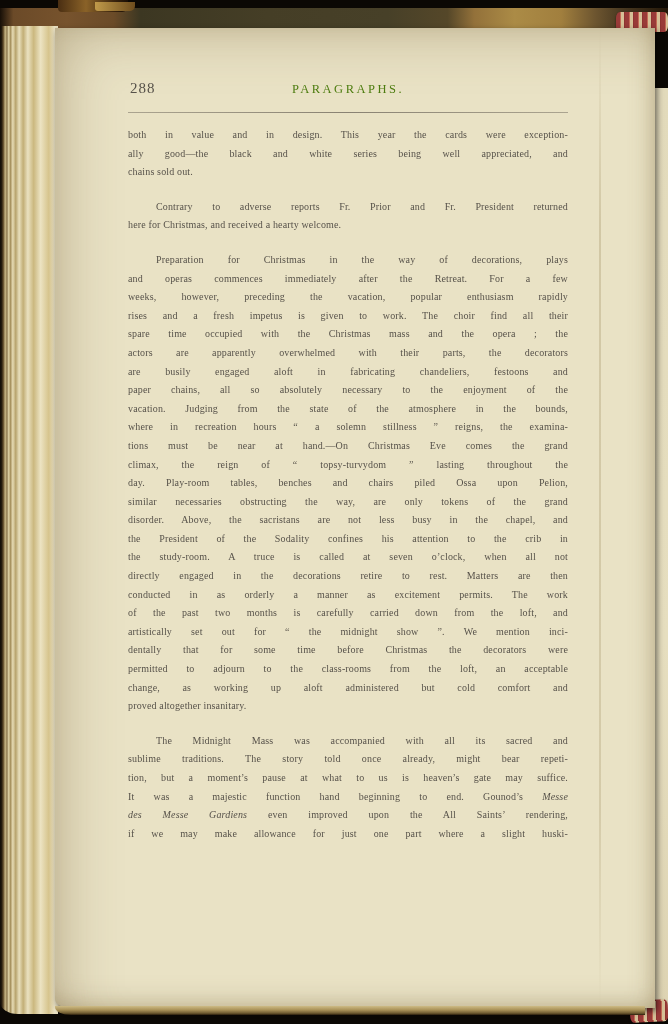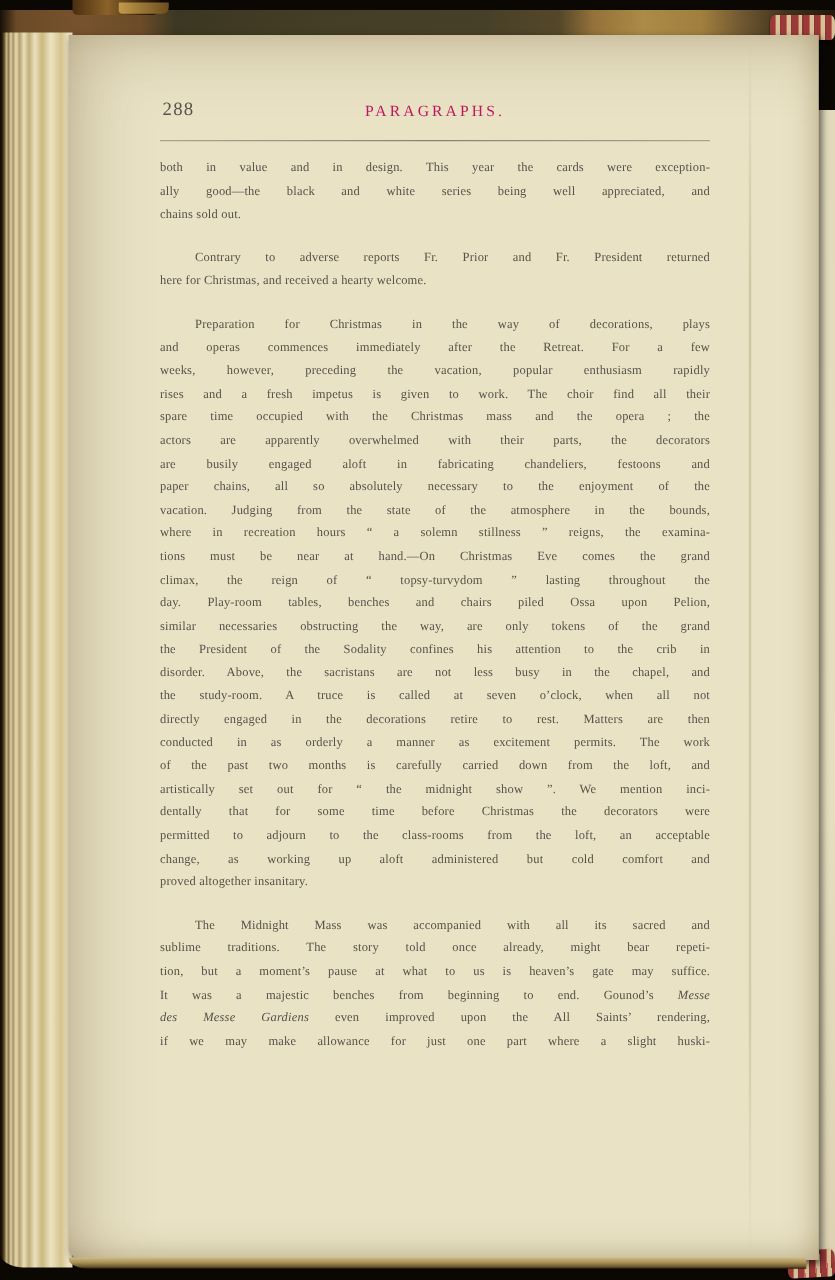--- a/index.html
+++ b/index.html
@@ -93,21 +93,21 @@
     height: 20px;
     font-size: 15px;
     letter-spacing: 0.5px;
   }
   .page-number { position: absolute; left: 2px; top: 0; letter-spacing: 1px; }
   .running-title {
     position: absolute; left: 0; right: 0; top: 2px;
     text-align: center;
     font-size: 12.5px;
     letter-spacing: 2.5px;
-    color: #be185d;
+    color: #4d7c0f;
   }
   .header-rule {
     margin-top: 12px;
     height: 1px;
     background: linear-gradient(90deg, rgba(120,113,100,0.55), rgba(120,113,100,0.85) 50%, rgba(120,113,100,0.55));
   }
   .page-body { margin-top: 13px; font-size: 10px; }
   .paragraph + .paragraph { margin-top: 16px; }
   .line {
     line-height: 18.6px;
@@ -159,36 +159,36 @@
             <div class="line"><span>spare time occupied with the Christmas mass and the opera ; the</span></div>
             <div class="line"><span>actors are apparently overwhelmed with their parts, the decorators</span></div>
             <div class="line"><span>are busily engaged aloft in fabricating chandeliers, festoons and</span></div>
             <div class="line"><span>paper chains, all so absolutely necessary to the enjoyment of the</span></div>
             <div class="line"><span>vacation.  Judging from the state of the atmosphere in the bounds,</span></div>
             <div class="line"><span>where in recreation hours “ a solemn stillness ” reigns, the examina-</span></div>
             <div class="line"><span>tions must be near at hand.—On Christmas Eve comes the grand</span></div>
             <div class="line"><span>climax, the reign of “ topsy-turvydom ” lasting throughout the</span></div>
             <div class="line"><span>day.  Play-room tables, benches and chairs piled Ossa upon Pelion,</span></div>
             <div class="line"><span>similar necessaries obstructing the way, are only tokens of the grand</span></div>
+            <div class="line"><span>disorder.  Above, the sacristans are not less busy in the chapel, and</span></div>
             <div class="line"><span>the President of the Sodality confines his attention to the crib in</span></div>
-            <div class="line"><span>disorder.  Above, the sacristans are not less busy in the chapel, and</span></div>
             <div class="line"><span>the study-room.  A truce is called at seven o’clock, when all not</span></div>
             <div class="line"><span>directly engaged in the decorations retire to rest.  Matters are then</span></div>
             <div class="line"><span>conducted in as orderly a manner as excitement permits.  The work</span></div>
             <div class="line"><span>of the past two months is carefully carried down from the loft, and</span></div>
             <div class="line"><span>artistically set out for “ the midnight show ”.  We mention inci-</span></div>
             <div class="line"><span>dentally that for some time before Christmas the decorators were</span></div>
             <div class="line"><span>permitted to adjourn to the class-rooms from the loft, an acceptable</span></div>
             <div class="line"><span>change, as working up aloft administered but cold comfort and</span></div>
             <div class="line last-left"><span>proved altogether insanitary.</span></div>
           </div>
           <div class="paragraph">
             <div class="line indent"><span>The Midnight Mass was accompanied with all its sacred and</span></div>
             <div class="line"><span>sublime traditions.  The story told once already, might bear repeti-</span></div>
             <div class="line"><span>tion, but a moment’s pause at what to us is heaven’s gate may suffice.</span></div>
-            <div class="line"><span>It was a majestic benches from beginning to end.  Gounod’s </span><span class="italic">Messe</span></div>
+            <div class="line"><span>It was a majestic function hand beginning to end.  Gounod’s </span><span class="italic">Messe</span></div>
             <div class="line"><span class="italic">des Messe Gardiens</span><span> even improved upon the All Saints’ rendering,</span></div>
             <div class="line"><span>if we may make allowance for just one part where a slight huski-</span></div>
           </div>
         </div>
     </div>
   </div>
 </div>
 
 </body></html>

